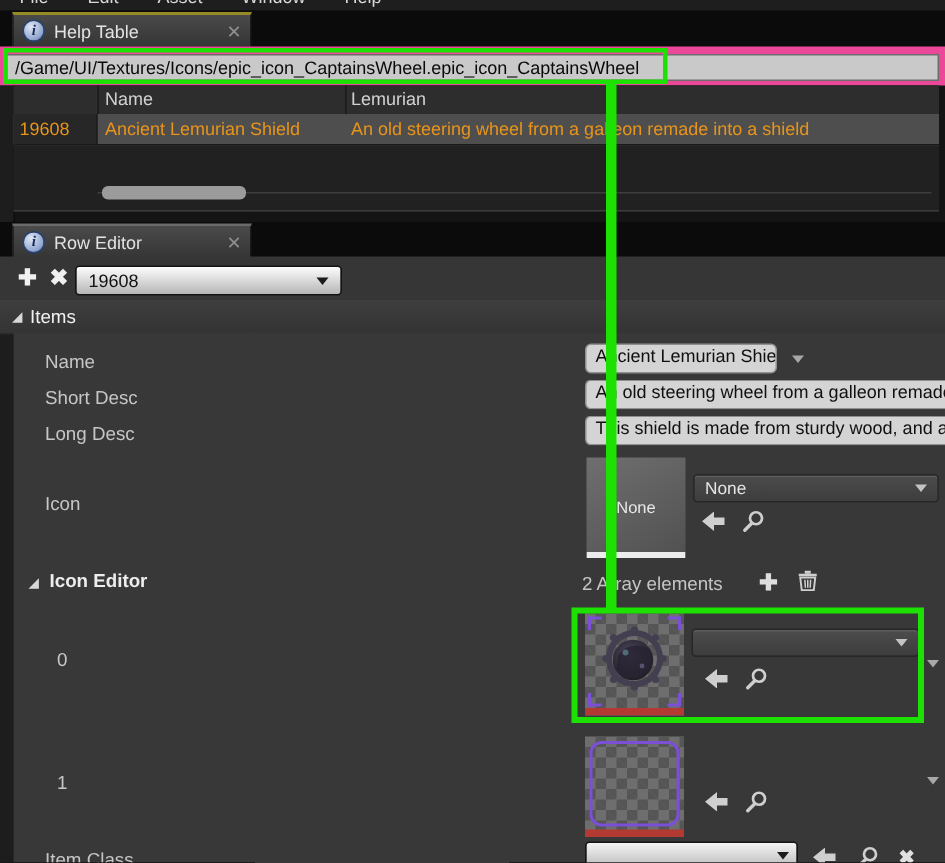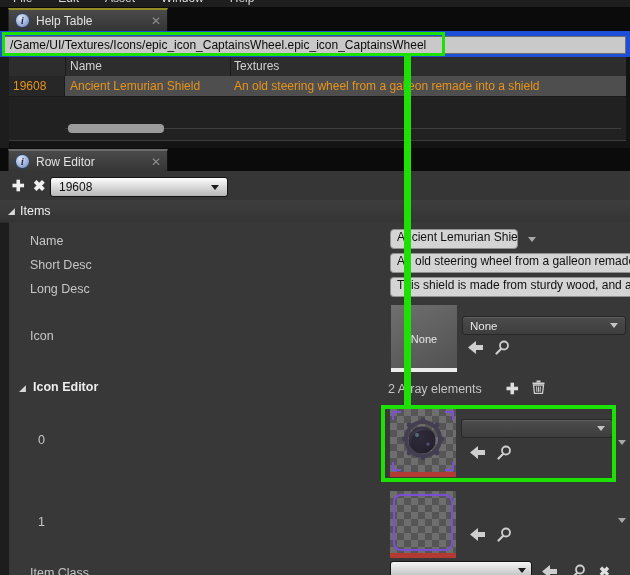--- a/index.html
+++ b/index.html
@@ -19,21 +19,21 @@
     border-left:1px solid #222;border-right:1px solid #111;
     display:flex;align-items:center;padding:0 6px;font-size:12px;color:#e2e2e2;}
   .tab.gray{border-top:2px solid #6a6a6a;}
   .tab .close{margin-left:auto;color:#8f8f8f;font-size:12px;line-height:1;}
   .infoicon{display:inline-block;width:13px;height:13px;border-radius:50%;
     background:radial-gradient(circle at 35% 30%,#dfe7f5,#8fa3cc 70%,#3c5a96);
     border:1px solid #27406e;color:#15295c;font:italic bold 10px/13px "Liberation Serif",serif;
     text-align:center;margin-right:6px;flex:0 0 auto;}
 
   
-  #pathrow{top:31px;left:0;width:630px;height:26px;background:#1d4ed8;}
+  #pathrow{top:31px;left:0;width:630px;height:26px;background:#ec4899;}
   #pathfield{position:absolute;left:4px;top:5px;width:622px;height:18px;box-sizing:border-box;
     background:#c9c9c9;border:1px solid #6e6e6e;color:#0a0a0a;font-size:12px;
     font-family:"Liberation Sans",sans-serif;padding:0 5px;border-radius:0;}
   .green-box{box-sizing:border-box;border:3px solid #1de103;background:transparent;z-index:6;pointer-events:none;}
   #greenline{left:404px;top:55px;width:7px;height:352px;background:#1de103;z-index:5;}
 
   
   #leftstrip{top:57px;left:0;width:9px;height:518px;background:#1d1d1d;border-right:1px solid #0d0d0d;}
 
   
@@ -130,21 +130,21 @@
   <div class="abs" id="pathrow">
     <input id="pathfield" readonly="" value="/Game/UI/Textures/Icons/epic_icon_CaptainsWheel.epic_icon_CaptainsWheel" style="">
   </div>
   <div class="abs green-box" style="left:2px;top:32px;width:443px;height:24px;"></div>
 
   <div class="abs" id="leftstrip"></div>
 
   <div class="abs" id="dt-panel">
     <div id="dt-header">
       <span class="hname">Name</span>
-      <span class="hdesc">Textures</span>
+      <span class="hdesc">Lemurian</span>
     </div>
     <div class="colline" style="left:56px;"></div>
     <div class="colline" style="left:221px;"></div>
     <div id="dt-row">
       <span class="idcell">19608</span>
       <span class="ncell">Ancient Lemurian Shield</span>
       <span class="dcell">An old steering wheel from a galleon remade into a shield</span>
     </div>
     <div id="dt-scroll-track"></div>
     <div id="dt-scroll-thumb"></div>

